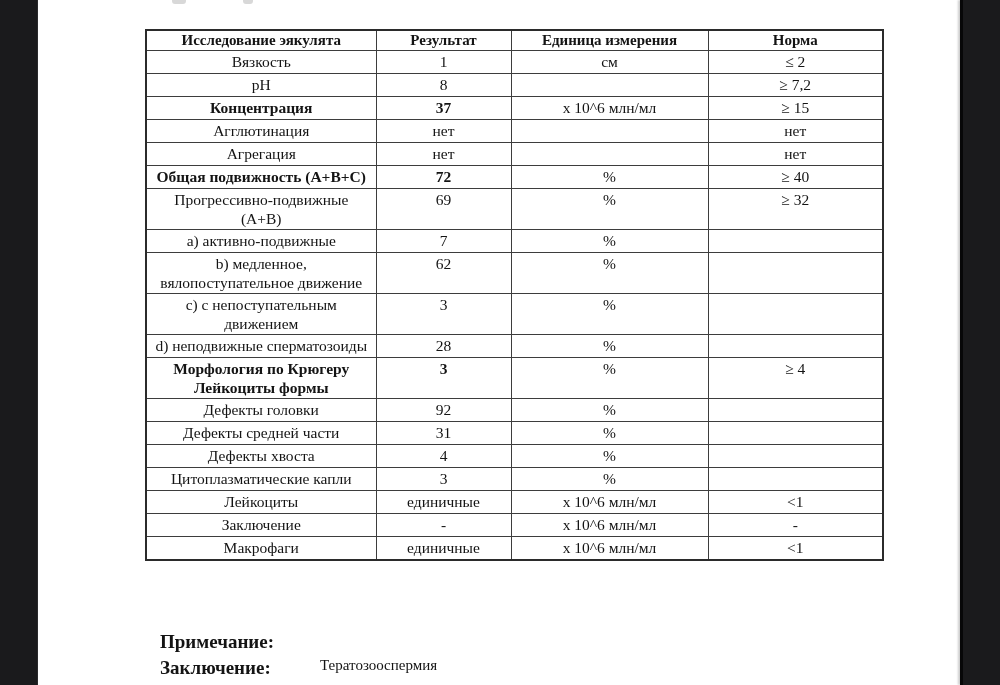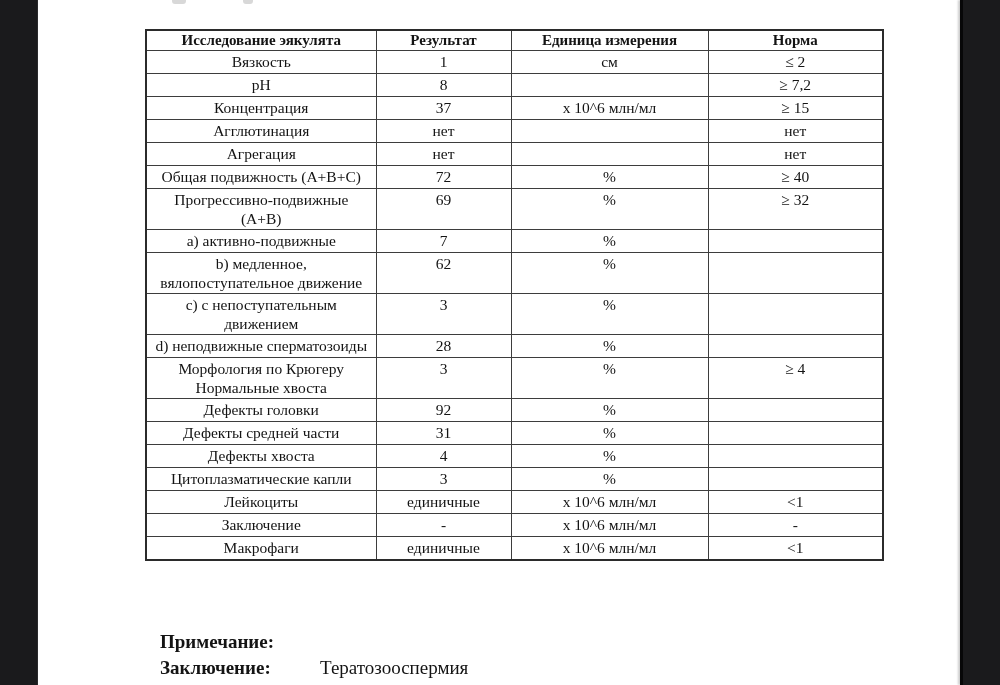--- a/index.html
+++ b/index.html
@@ -62,37 +62,37 @@
     overflow: hidden;
   }
   table.results th {
     font-weight: bold;
     font-size: 15px;
     height: 17px;
     line-height: 17px;
   }
   tr.bold-row td:nth-child(1),
   tr.bold-row td:nth-child(2) {
-    font-weight: normal;
+    font-weight: bold;
     margin-top: 16px;
   }
 
   .footer-label {
     position: absolute;
     left: 160px;
     font-weight: bold;
     font-size: 19px;
   }
   .footer-label.note { top: 631px; }
   .footer-label.conclusion { top: 657px; }
   .footer-value {
     position: absolute;
     left: 320px;
     top: 657px;
-    font-size: 19px;
+    font-size: 15px;
   }
 </style>
 </head>
 <body>
 
 <div class="edge-strip left"></div>
 <div class="edge-strip right"></div>
 
 <div class="remnant r1"></div>
 <div class="remnant r2"></div>
@@ -173,21 +173,21 @@
         <td>%</td>
         <td></td>
       </tr>
       <tr>
         <td>d) неподвижные сперматозоиды</td>
         <td>28</td>
         <td>%</td>
         <td></td>
       </tr>
       <tr class="bold-row">
-        <td><span>Морфология по Крюгеру</span><br><span>Нормальные хвоста</span></td>
+        <td><span>Морфология по Крюгеру</span><br><span>Лейкоциты формы</span></td>
         <td>3</td>
         <td>%</td>
         <td>≥ 4</td>
       </tr>
       <tr>
         <td>Дефекты головки</td>
         <td>92</td>
         <td>%</td>
         <td></td>
       </tr>

